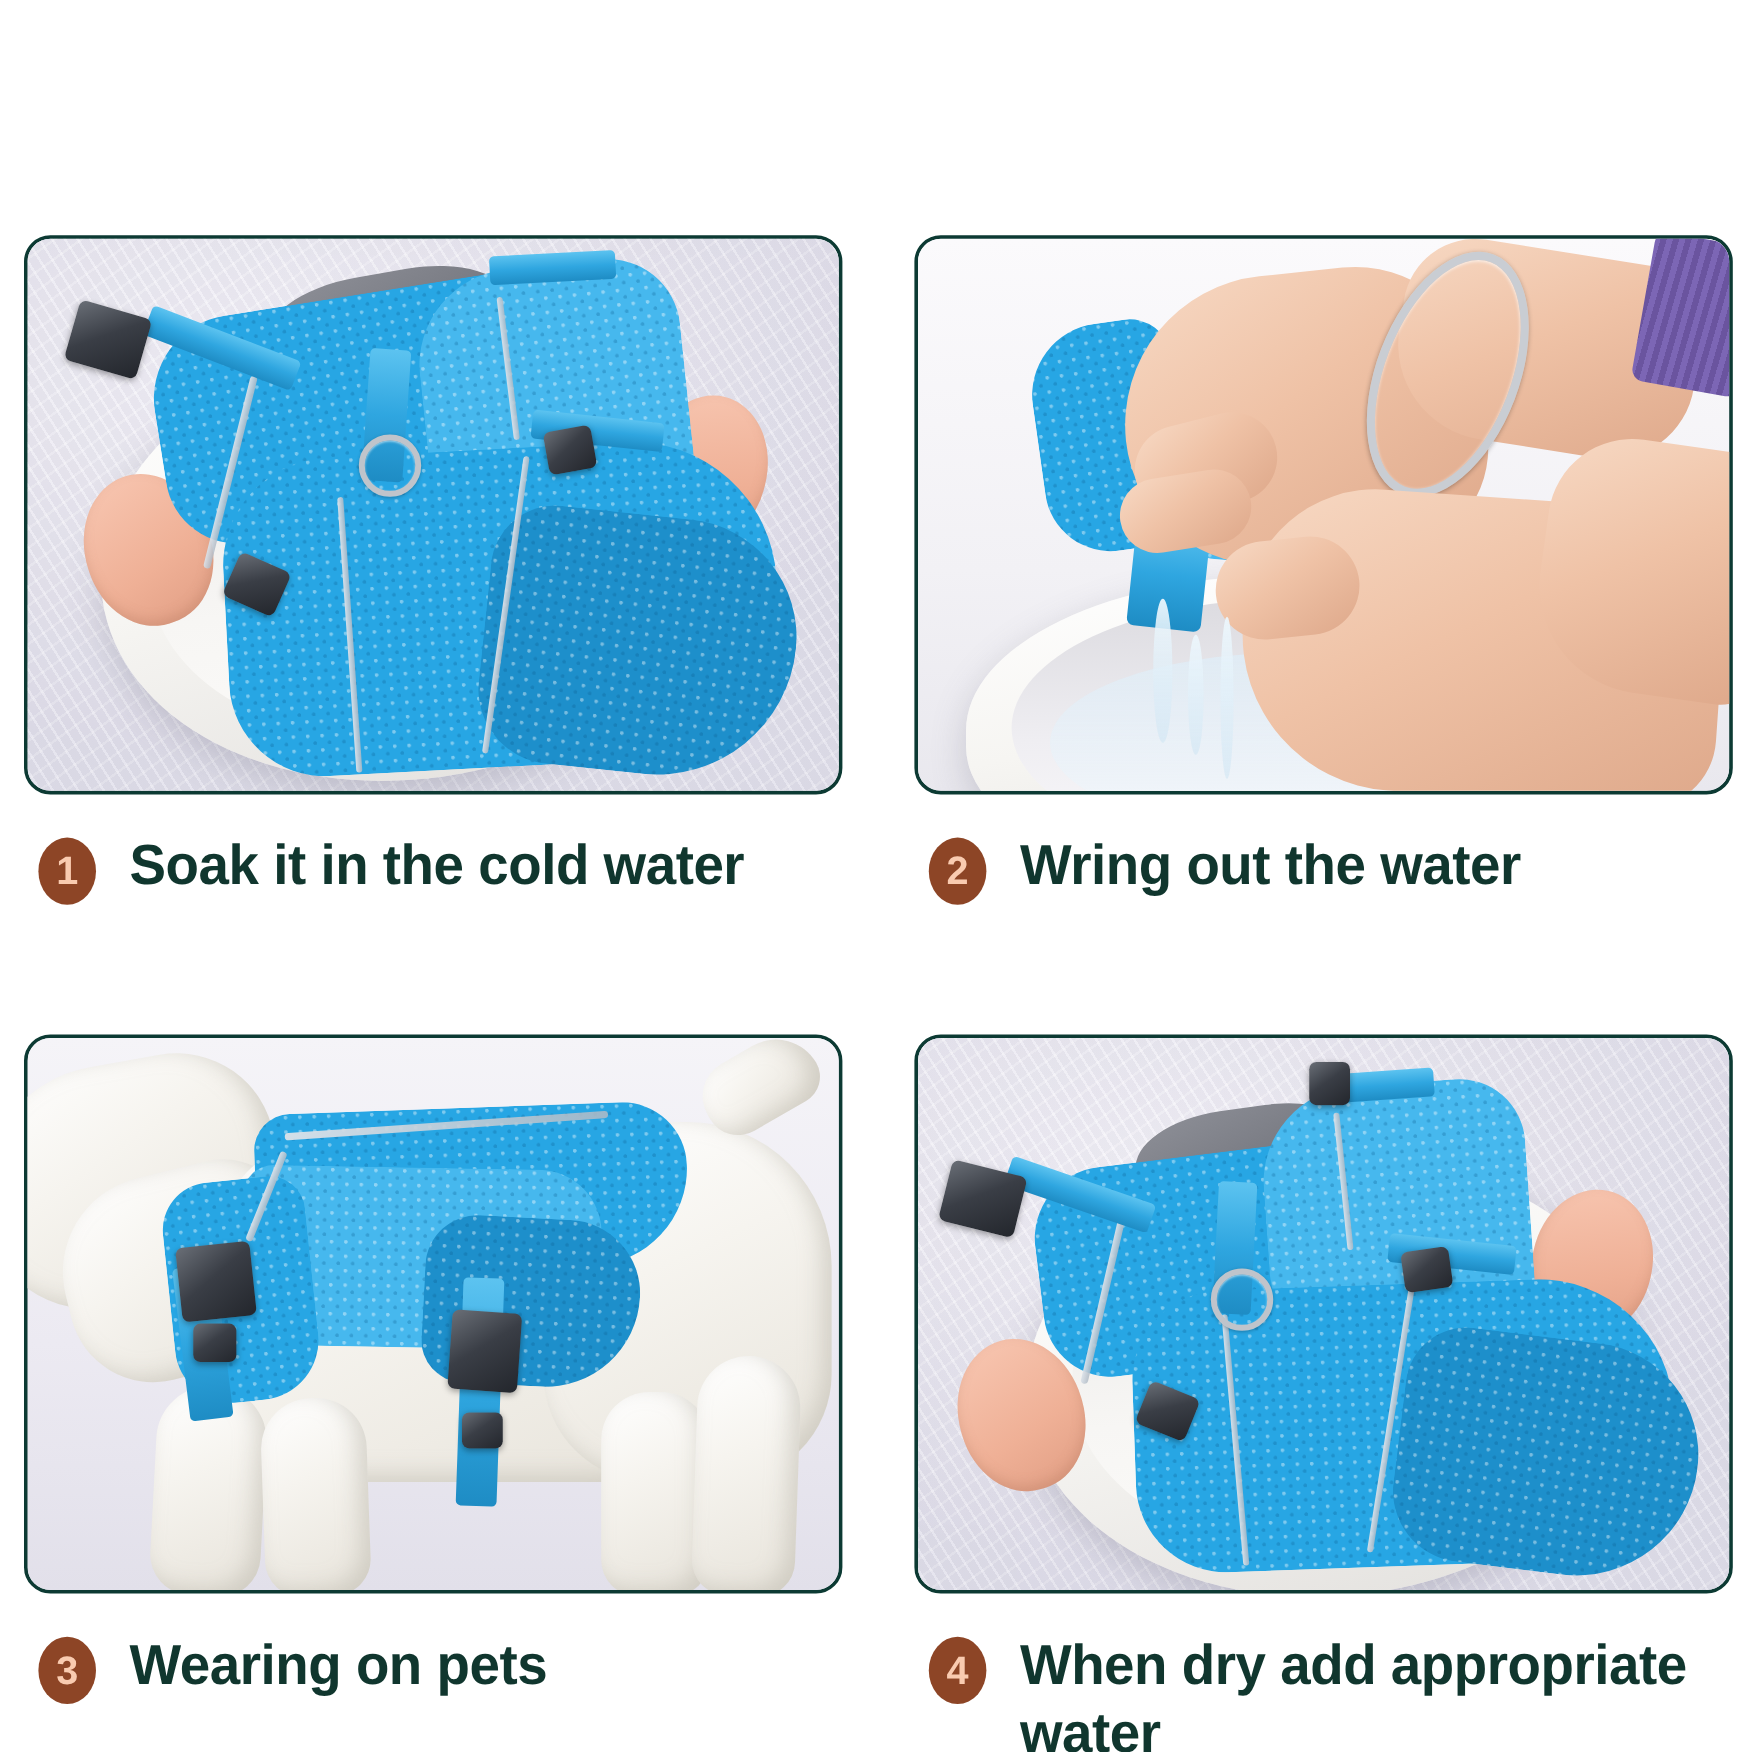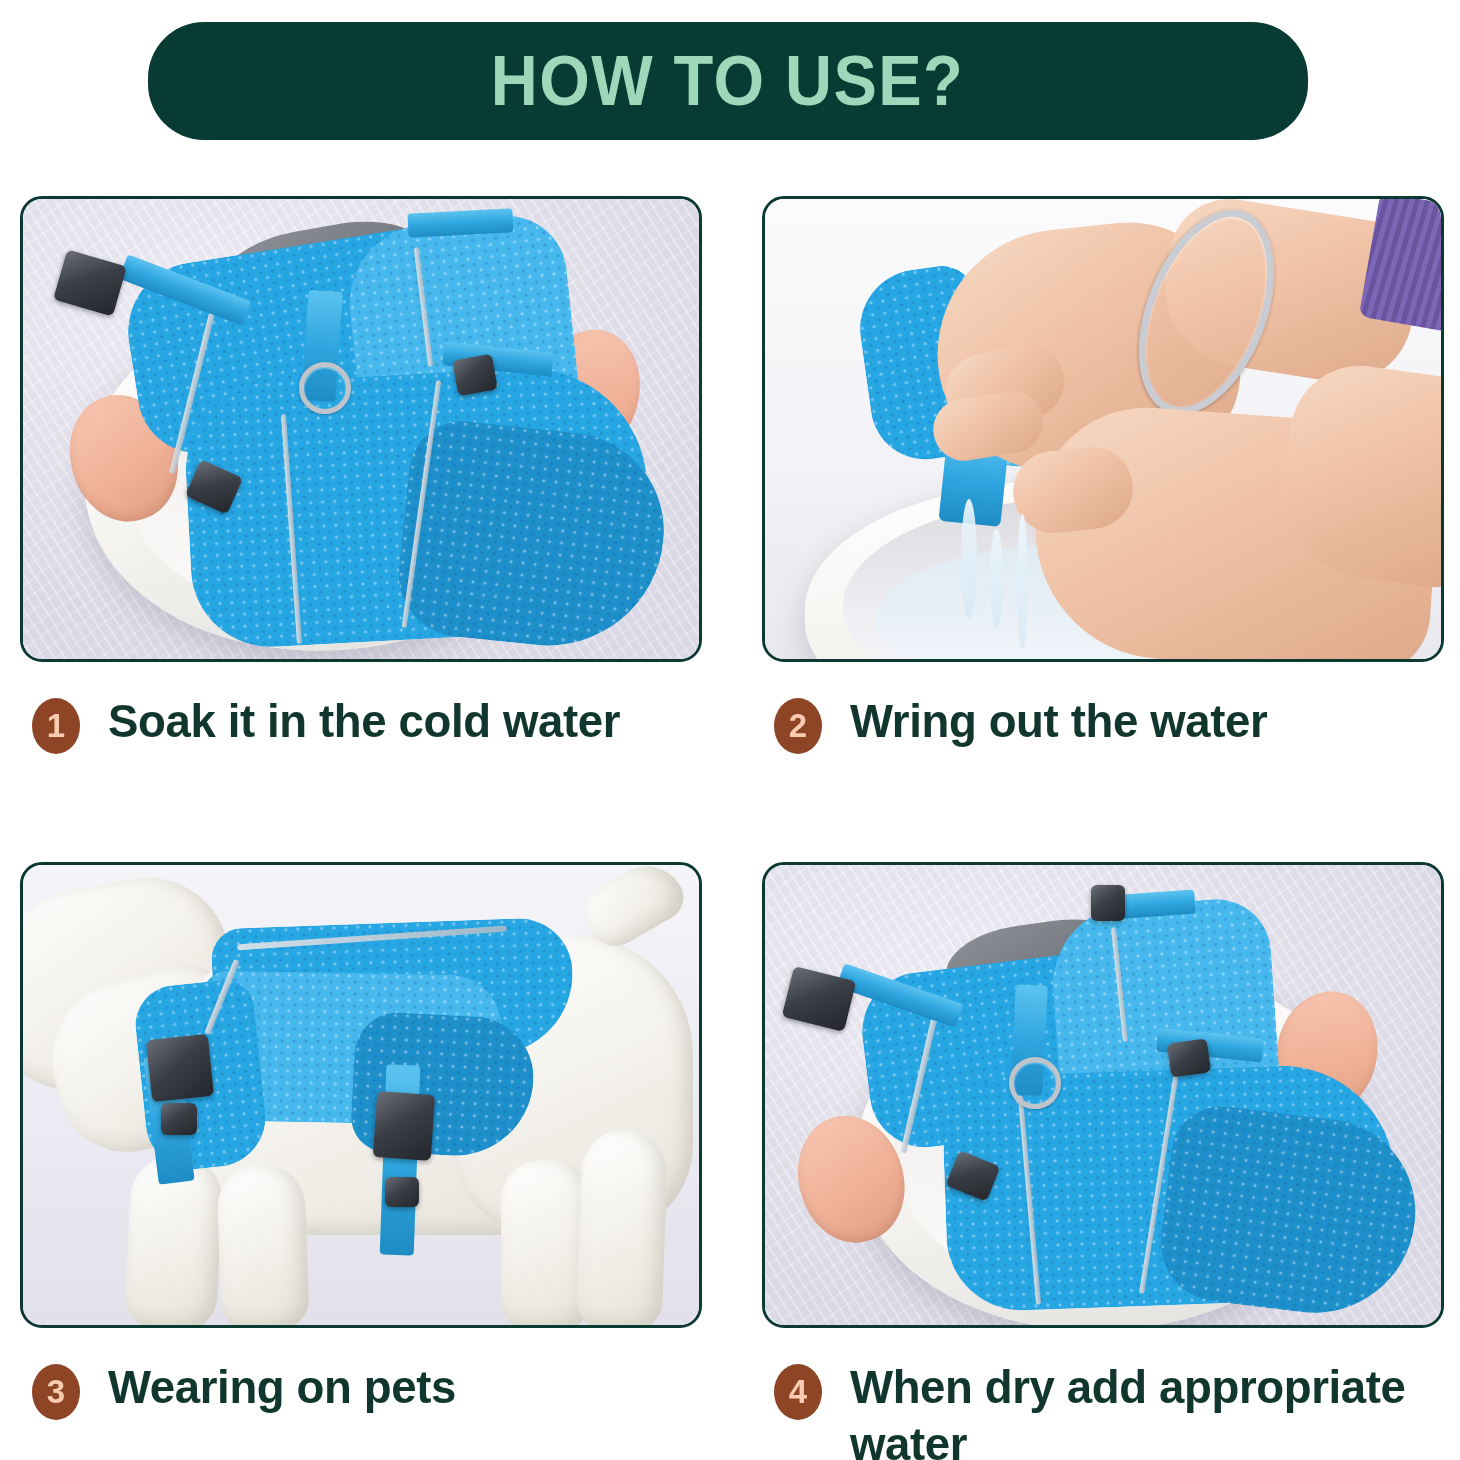--- a/index.html
+++ b/index.html
@@ -220,23 +220,20 @@
     position: absolute;
     background: linear-gradient(155deg, #FFFFFF 0%, #F6F4EF 40%, #E7E3DA 100%);
     box-shadow: inset -8px -6px 18px rgba(190,185,175,0.55);
   }
 </style>
 </head>
 <body>
 
 <div class="page">
 
-  <div class="header-banner">
-    <div class="header-title">HOW TO USE?</div>
-  </div>
 
   <div class="steps-grid">
 
     <div class="step col-left row-top">
       <div class="photo-frame">
         <div class="photo">
           <div class="photo-bg"></div>
           <div class="crinkle"></div>
 
           <div class="basin" style="left:60px; top:80px; width:520px; height:370px; transform:rotate(-8deg);"></div>

